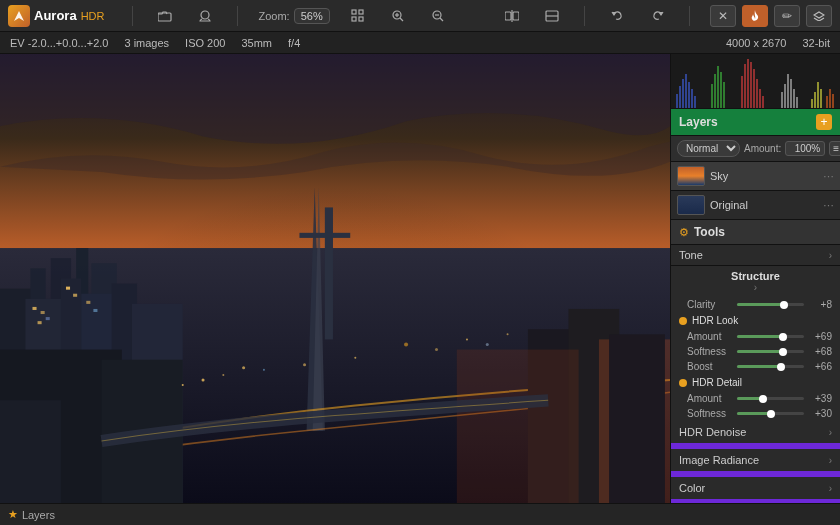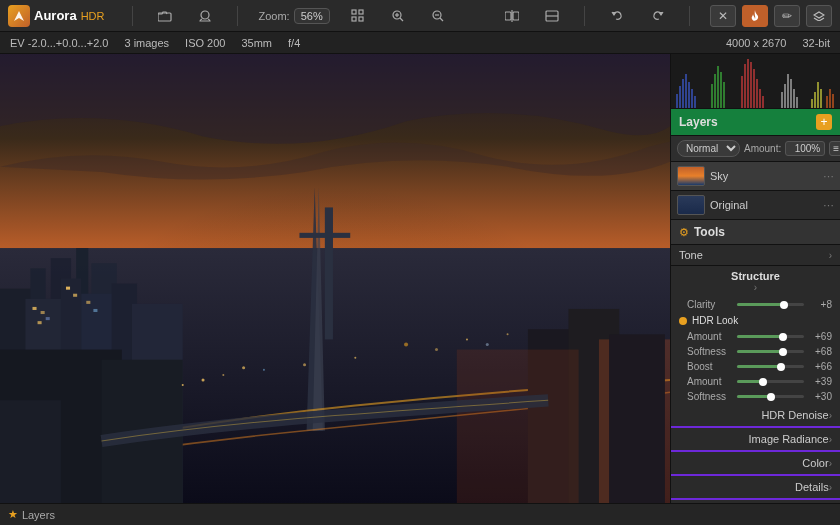--- a/index.html
+++ b/index.html
@@ -386,23 +386,23 @@
     .hdr-label {
       font-size: 10px;
       color: #ddd;
       font-weight: 500;
     }
 
     
     .tool-category {
       display: flex;
       align-items: center;
-      justify-content: flex-end;
+      justify-content: space-between;
       padding: 5px 8px;
-      border-bottom: 2px solid #6d28d9;
+      border-bottom: 6px solid #6d28d9;
       cursor: pointer;
     }
     .tool-cat-label {
       font-size: 11px;
       color: #ccc;
     }
     .tool-cat-chevron {
       color: #777;
       font-size: 10px;
     }
@@ -757,20 +757,24 @@
     </div>
     <div class="slider-row">
       <span class="slider-label">Boost</span>
       <div class="slider-track">
         <div class="slider-fill" style="width:66%;background:#5a9a5a;"></div>
         <div class="slider-thumb" style="left:66%;"></div>
       </div>
       <span class="slider-value">+66</span>
     </div>
 
+    <div class="hdr-section-header">
+      <div class="hdr-dot"></div>
+      <span class="hdr-label">HDR Detail</span>
+    </div>
     <div class="slider-row">
       <span class="slider-label">Amount</span>
       <div class="slider-track">
         <div class="slider-fill" style="width:39%;background:#5a9a5a;"></div>
         <div class="slider-thumb" style="left:39%;"></div>
       </div>
       <span class="slider-value">+39</span>
     </div>
     <div class="slider-row">
       <span class="slider-label">Softness</span>

